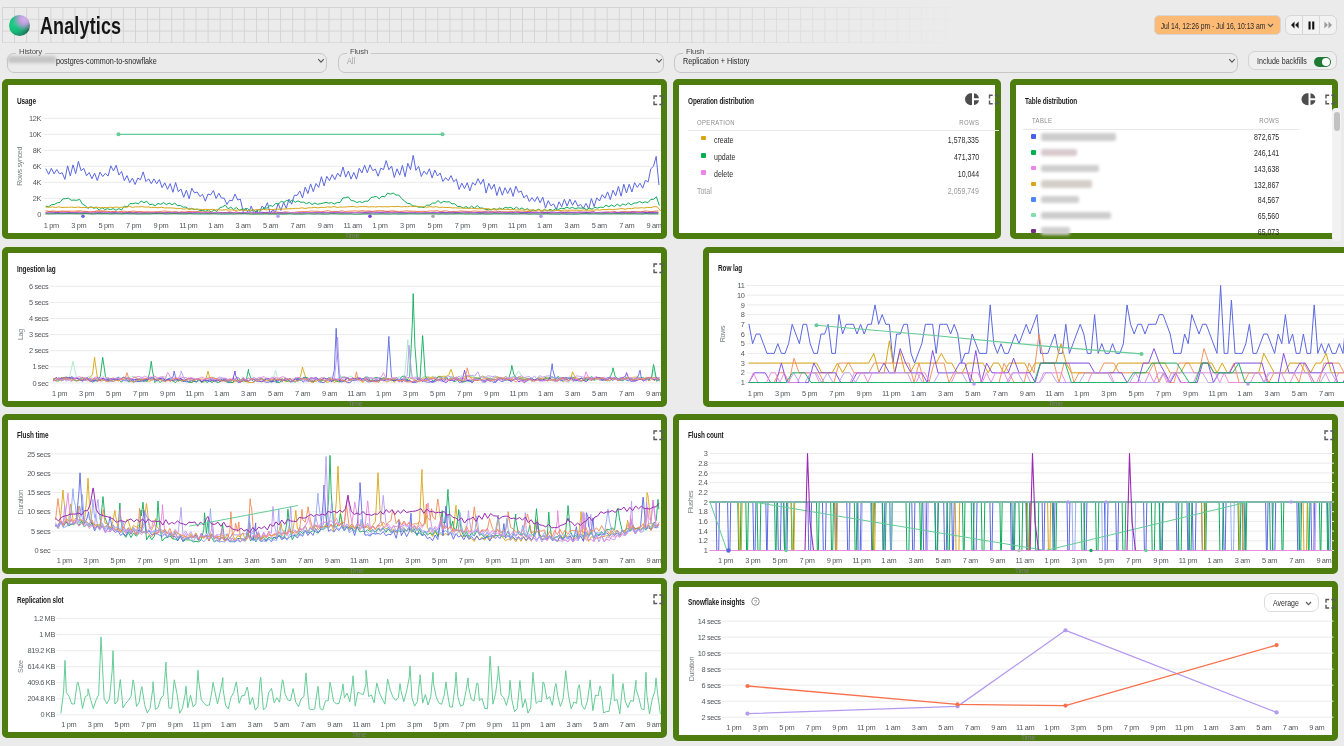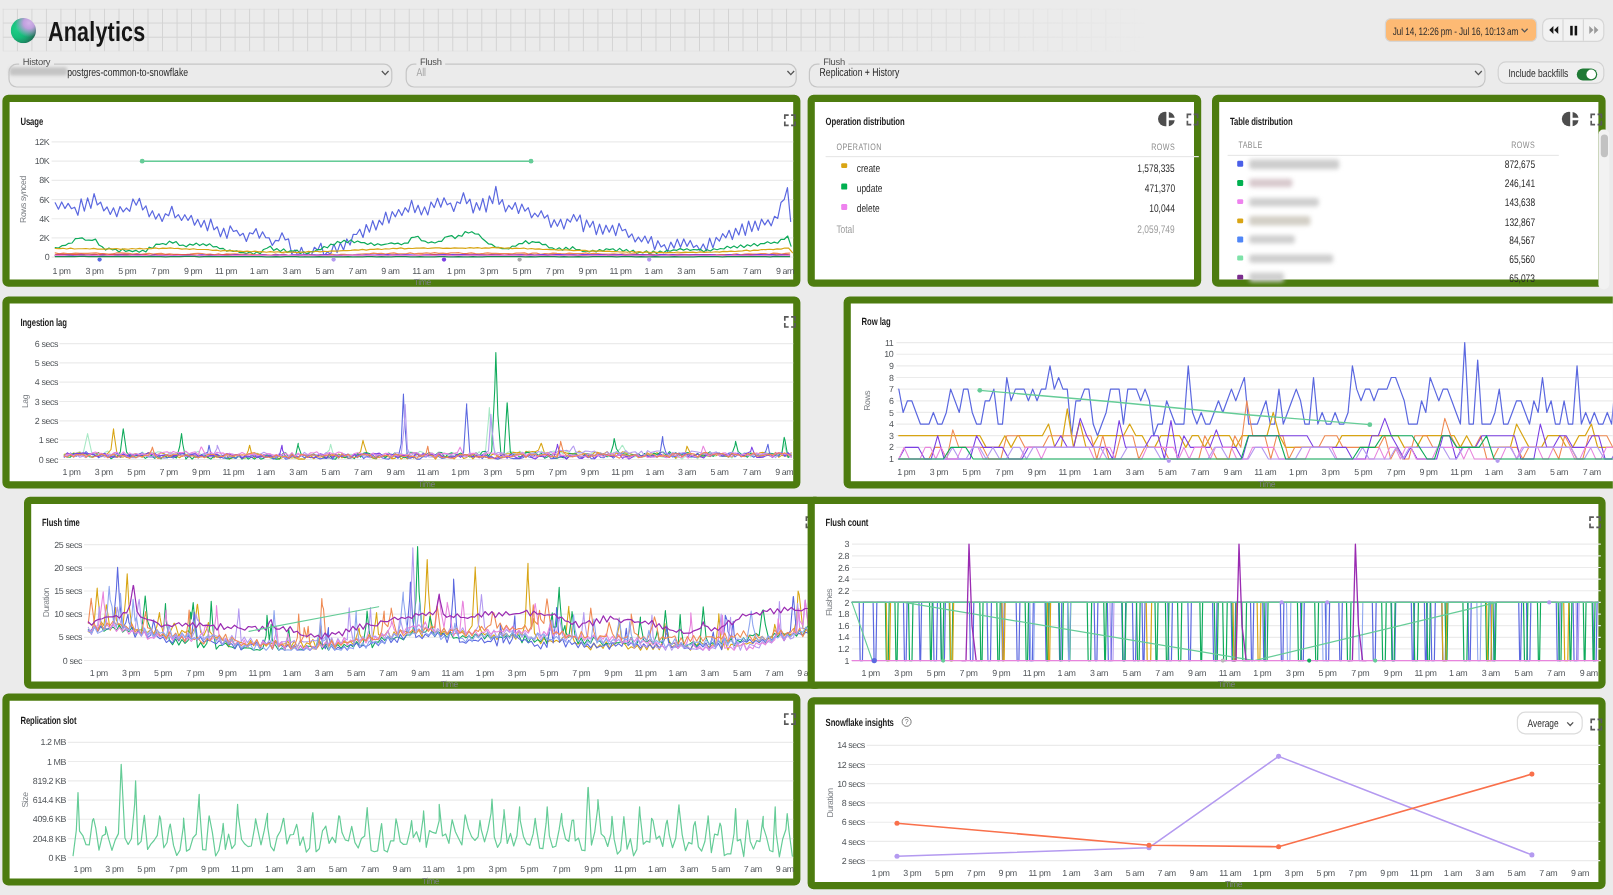--- a/index.html
+++ b/index.html
@@ -299,21 +299,21 @@
       <polyline fill="none" stroke="#0fab5b" stroke-width="0.9" stroke-linejoin="round" stroke-linecap="round" points="40.0,129.5 46.2,129.5 52.4,129.5 58.6,129.5 64.8,129.5 71.0,129.5 77.2,129.5 83.4,119.8 89.6,119.8 95.8,119.8 102.0,129.5 108.2,129.5 114.4,129.5 120.6,129.5 126.8,129.5 133.0,129.5 139.2,129.5 145.4,129.5 151.6,129.5 157.8,129.5 164.0,129.5 170.2,129.5 176.4,129.5 182.6,129.5 188.8,129.5 195.0,129.5 201.2,129.5 207.4,129.5 213.6,129.5 219.8,129.5 226.0,129.5 232.2,129.5 238.4,129.5 244.6,129.5 250.8,129.5 257.0,129.5 263.2,129.5 269.4,129.5 275.6,129.5 281.8,129.5 288.0,129.5 294.2,129.5 300.4,129.5 306.6,129.5 312.8,129.5 319.0,129.5 325.2,129.5 331.4,110.1 337.6,110.1 343.8,110.1 350.0,110.1 356.2,110.1 362.4,129.5 368.6,129.5 374.8,129.5 381.0,129.5 387.2,129.5 393.4,129.5 399.6,129.5 405.8,129.5 412.0,129.5 418.2,129.5 424.4,119.8 430.6,119.8 436.8,119.8 443.0,110.1 449.2,110.1 455.4,110.1 461.6,110.1 467.8,110.1 474.0,119.8 480.2,129.5 486.4,129.5 492.6,110.1 498.8,110.1 505.0,119.8 511.2,119.8 517.4,119.8 523.6,119.8 529.8,110.1 536.0,129.5 542.2,129.5 548.4,129.5 554.6,129.5 560.8,129.5 567.0,129.5 573.2,129.5 579.4,129.5 585.6,129.5 591.8,129.5 598.0,129.5 604.2,129.5 610.4,129.5 616.6,129.5 622.8,129.5 629.0,129.5 635.2,129.5 641.4,129.5 647.6,129.5 653.8,129.5"></polyline>
       <polyline fill="none" stroke="#65cc97" stroke-width="1.1" stroke-linejoin="round" stroke-linecap="round" points="107.5,72.3 220.0,82.0 330.0,92.6 432.5,100.9"></polyline>
       <circle cx="107.5" cy="72.3" r="2.0" fill="#65cc97"></circle>
       <circle cx="432.5" cy="100.9" r="2.0" fill="#65cc97"></circle>
       <circle cx="265.0" cy="131.0" r="1.8" fill="#b49af0"></circle>
       <circle cx="539.0" cy="131.0" r="1.8" fill="#b49af0"></circle>
       <circle cx="770.0" cy="131.0" r="1.8" fill="#ef8a52"></circle>
       <path d="M646 14.23 L646 11 L649.23 11 M651.27 11 L654.5 11 L654.5 14.23 M654.5 16.27 L654.5 19.5 L651.27 19.5 M649.23 19.5 L646 19.5 L646 16.27" fill="none" stroke="#5a5a5a" stroke-width="1.4"></path>
     </svg>
   </div>
-<div class="panel" style="left:20px;top:413.5px;width:665px;height:160px">
+<div class="panel" style="left:2px;top:413.5px;width:665px;height:160px">
     <div class="abs" style="left:9px;top:10.5px;font-size:8.8px;font-weight:700;color:#1b1b1b;letter-spacing:-0.1px;transform:scaleX(0.73);transform-origin:0 0;white-space:nowrap">Flush time</div>
     <svg class="chart" width="665" height="160" viewBox="0 0 665 160">
       <line x1="44" y1="33.9" x2="653" y2="33.9" stroke="#ebebeb" stroke-width="1"></line>
       <text x="42.3" y="36.5" font-size="7.4" fill="#53575b" text-anchor="end">25 secs</text>
       <line x1="44" y1="53.2" x2="653" y2="53.2" stroke="#ebebeb" stroke-width="1"></line>
       <text x="42.3" y="55.8" font-size="7.4" fill="#53575b" text-anchor="end">20 secs</text>
       <line x1="44" y1="72.5" x2="653" y2="72.5" stroke="#ebebeb" stroke-width="1"></line>
       <text x="42.3" y="75.1" font-size="7.4" fill="#53575b" text-anchor="end">15 secs</text>
       <line x1="44" y1="91.8" x2="653" y2="91.8" stroke="#ebebeb" stroke-width="1"></line>
       <text x="42.3" y="94.4" font-size="7.4" fill="#53575b" text-anchor="end">10 secs</text>

